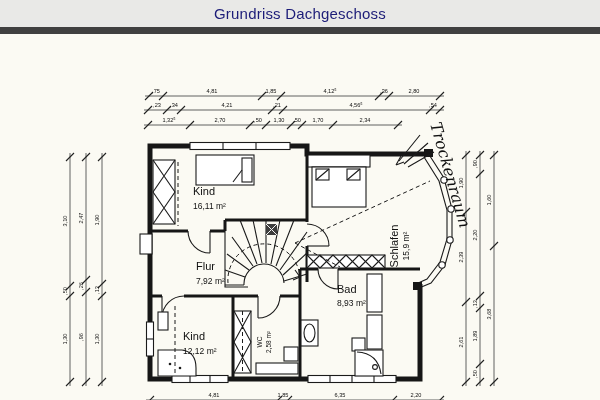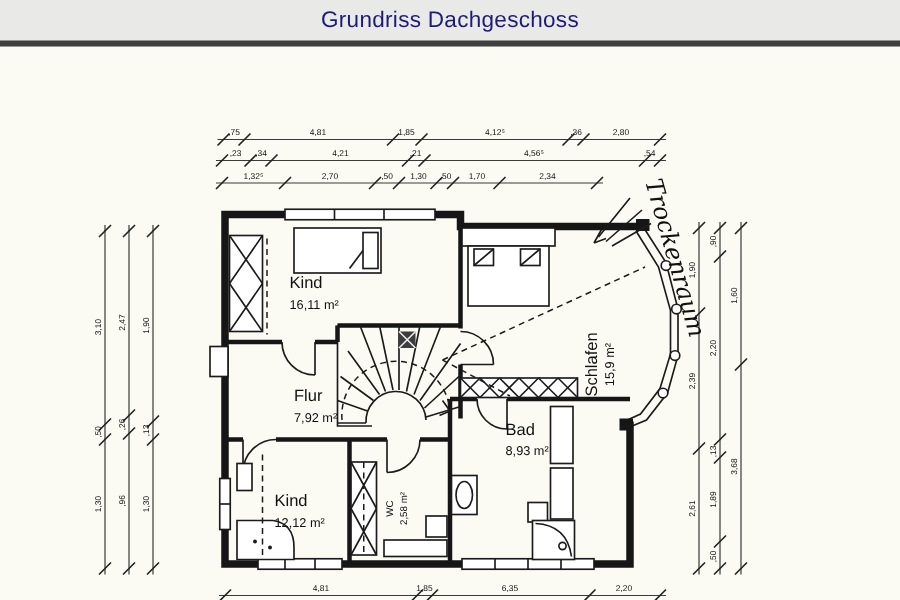--- a/index.html
+++ b/index.html
@@ -2,21 +2,21 @@
 <html><head>
 <meta charset="utf-8">
 <style>
   html,body{margin:0;padding:0;}
   body{
     width:600px;height:400px;overflow:hidden;
     background:#fbfaf3;
     font-family:"Liberation Sans",sans-serif;
   }
   .header{
-    height:27px;background:#e9e9e7;border-bottom:4px solid #404040;
+    height:27px;background:#e9e9e7;border-bottom:7px solid #404040;
     display:flex;align-items:center;justify-content:center;
   }
   .header .title{
     color:#1c1c78;font-size:15px;letter-spacing:.2px;
     font-family:"Liberation Sans",sans-serif;
   }
   svg{display:block;}
   .wall-outer{stroke:#161616;stroke-width:5;fill:none;}
   .wall-inner{stroke:#161616;stroke-width:3;fill:none;}
   .thin{stroke:#1b1b1b;stroke-width:1.1;fill:none;}

